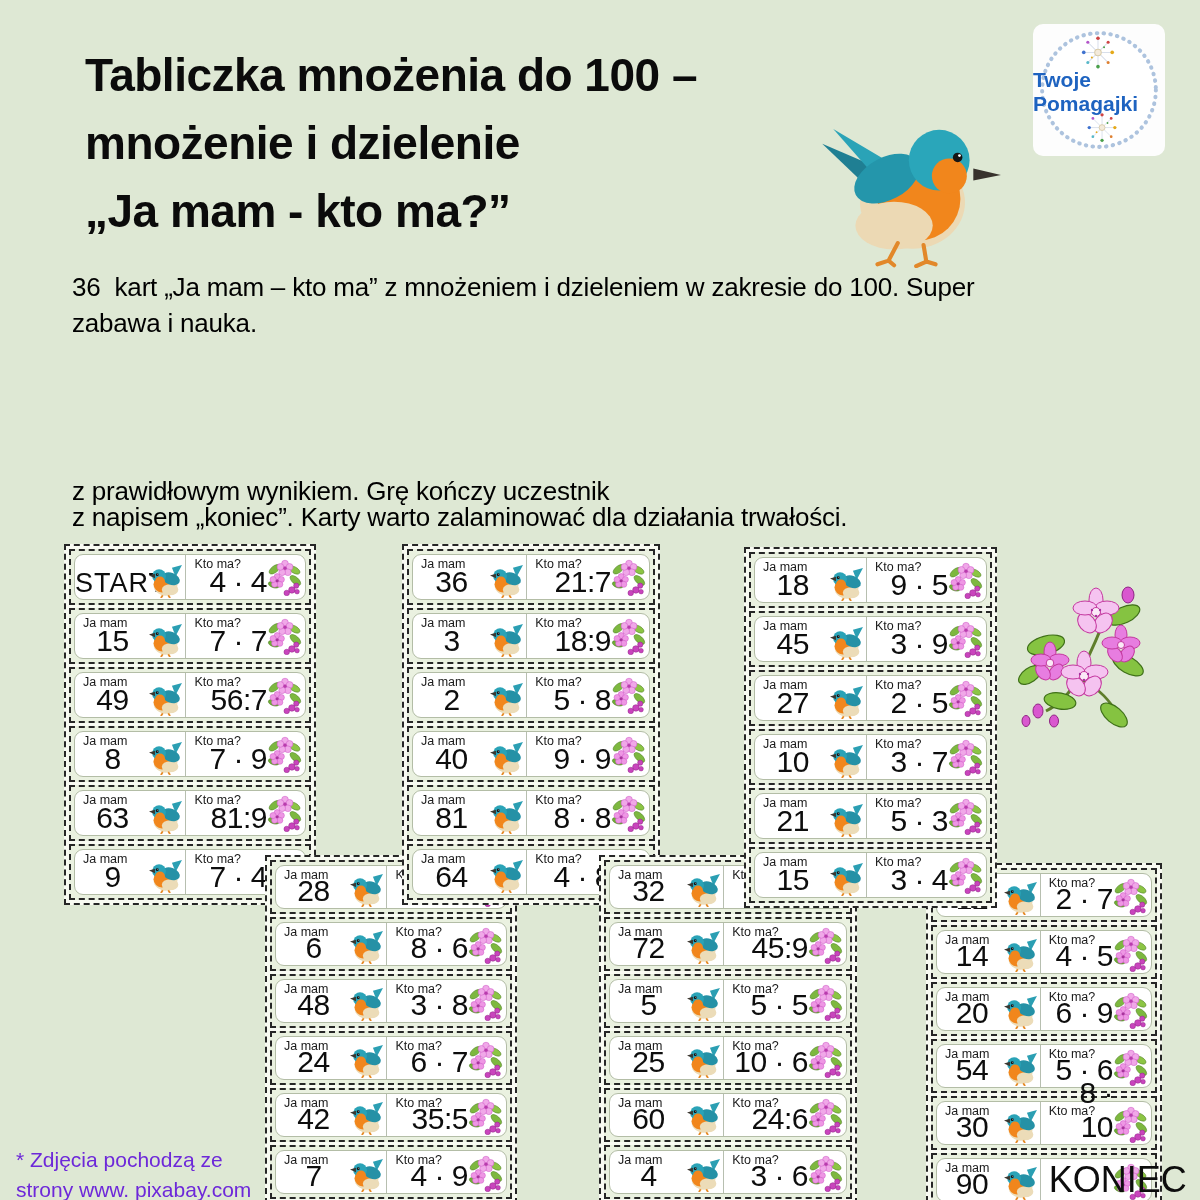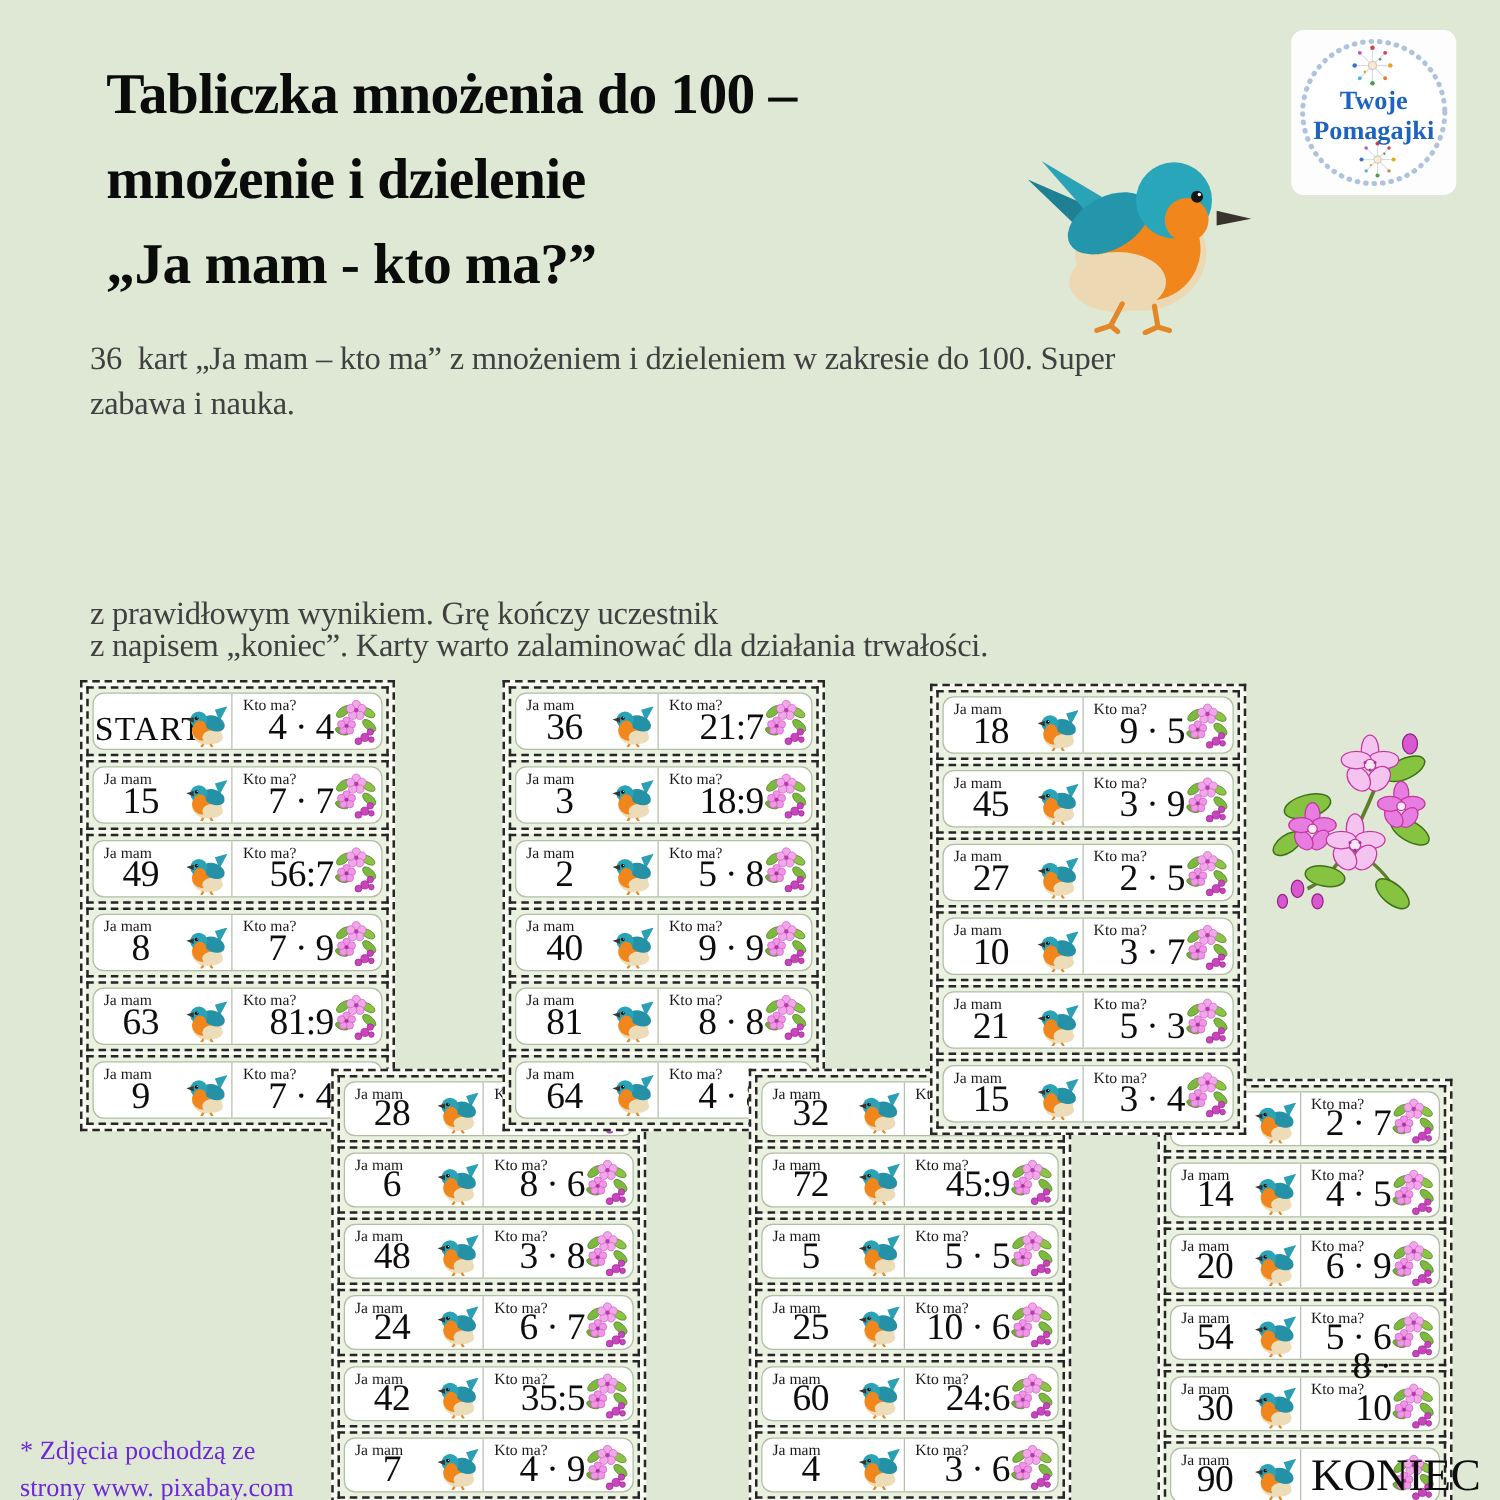--- a/index.html
+++ b/index.html
@@ -1,32 +1,32 @@
 <!DOCTYPE html>
 <html><head>
 <meta charset="utf-8">
 <style>
   html,body{margin:0;padding:0}
   .page{position:relative;width:1200px;height:1200px;background:#dee8d4;overflow:hidden;
-        font-family:Liberation Serif, serif}
+        font-family:Liberation Sans, sans-serif}
 
   
   .title-line{position:absolute;left:85px;font-weight:700;font-size:46px;letter-spacing:-0.5px;
               color:#0b0b0b;white-space:pre}
   .t1{top:48px}.t2{top:116px}.t3{top:184px}
-  .para{position:absolute;left:72px;color:#404040;font-size:26px;white-space:pre;letter-spacing:-0.2px}
+  .para{position:absolute;left:72px;color:#000000;font-size:26px;white-space:pre;letter-spacing:-0.2px}
   .i1{top:272px}.i2{top:308px}
   .w1{top:388px}.w2{top:426px}.w3{top:476px}.w4{top:502px}
   .footnote-line{position:absolute;left:16px;font-size:21px;color:#6d28d9;white-space:pre}
   .f1{top:1148px}.f2{top:1178px}
 
   
   .logo{position:absolute;left:1033px;top:24px;width:132px;height:132px;background:#fdfdfd;border-radius:10px}
   .logo svg{position:absolute;left:0;top:0;width:100%;height:100%}
-  .logo .lt{position:absolute;width:100%;text-align:center;font-weight:700;color:#1e63c0;font-size:21px}
+  .logo .lt{position:absolute;width:100%;text-align:left;font-weight:700;color:#1e63c0;font-size:21px}
   .lt1{top:44px}.lt2{top:68px}
 
   
   .hero-bird{position:absolute;left:820px;top:116px;width:185px;height:152px}
   .hero-flower{position:absolute;left:1016px;top:583px;width:140px;height:150px}
 
   
   .sheet{position:absolute;background:#f8faf2;border:2px dashed #262626;padding:3px}
   .cell{border:2px dashed #262626;background:#eaf1e0;padding:3px;margin-bottom:3px}
   .cell:last-child{margin-bottom:0}

